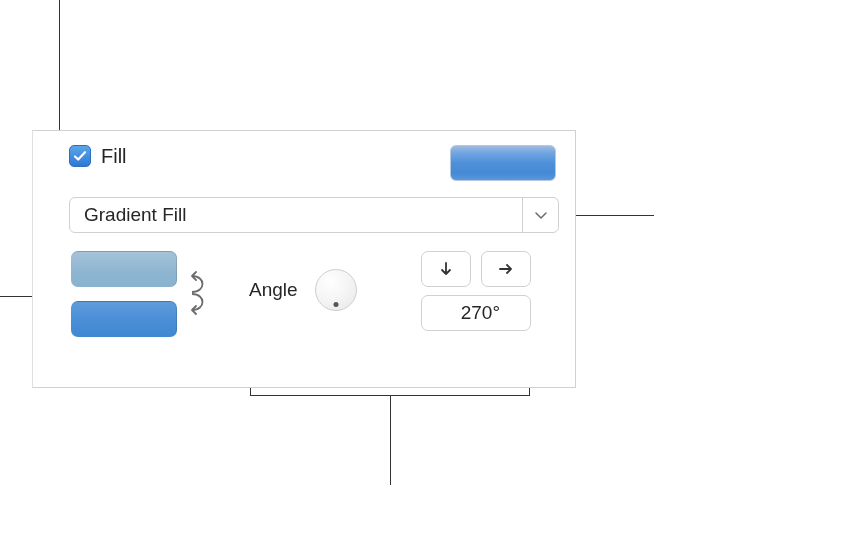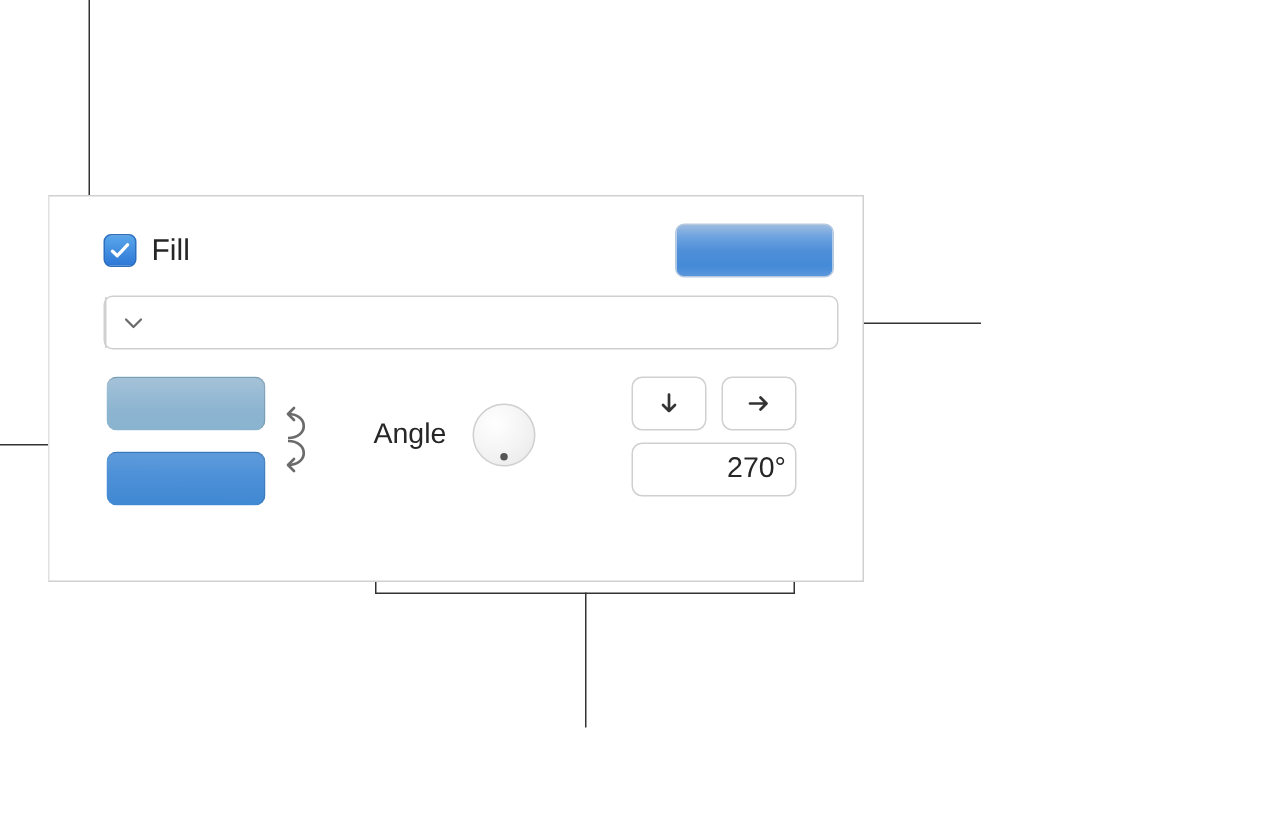--- a/index.html
+++ b/index.html
@@ -23,21 +23,21 @@
       background: #fff;
     }
     
     .top-row {
       position: absolute;
       left: 36px;
       top: 14px;
       right: 19px;
       height: 44px;
       display: flex;
-      align-items: center;
+      align-items: flex-start;
     }
     .checkbox {
       width: 22px;
       height: 22px;
       border-radius: 5px;
       background: linear-gradient(#5aa6ea, #2d78d6);
       display: flex;
       align-items: center;
       justify-content: center;
       flex: none;
@@ -160,21 +160,21 @@
       position: absolute;
       left: 388px;
       top: 164px;
       width: 110px;
       height: 36px;
       border: 1px solid #d0d0d0;
       border-radius: 7px;
       display: flex;
       align-items: center;
       justify-content: flex-end;
-      padding-right: 6px;
+      padding-right: 30px;
       font-size: 19px;
       background: #fff;
     }
     
     .leader {
       position: absolute;
       background: #333;
     }
     .leader.v { width: 1px; }
     .leader.h { height: 1px; }
@@ -223,20 +223,21 @@
     <div class="checkbox">
       <svg viewBox="0 0 16 16">
         <path d="M3 8.5 L6.2 11.5 L13 4.2" stroke="#fff" stroke-width="2.2" fill="none" stroke-linecap="round" stroke-linejoin="round"></path>
       </svg>
     </div>
     <div class="fill-label">Fill</div>
     <div class="preview-swatch"></div>
   </div>
 
   <div class="dropdown">
+    <div class="dropdown-label">Gradient Fill</div>
     <div class="dropdown-arrow">
       <svg width="14" height="14" viewBox="0 0 14 14">
         <path d="M2 5 L7 10 L12 5" stroke="#6b6b6b" stroke-width="1.5" fill="none" stroke-linecap="round" stroke-linejoin="round"></path>
       </svg>
     </div>
   </div>
 
   <div class="color-wells">
     <div class="color-well c1"></div>
     <div class="color-well c2"></div>

